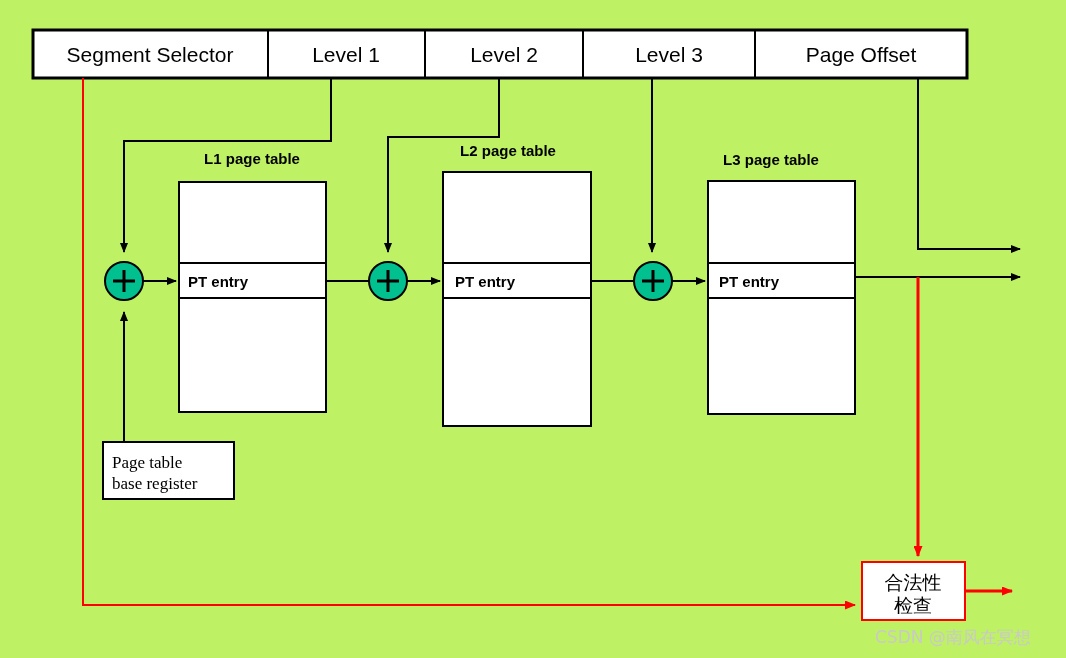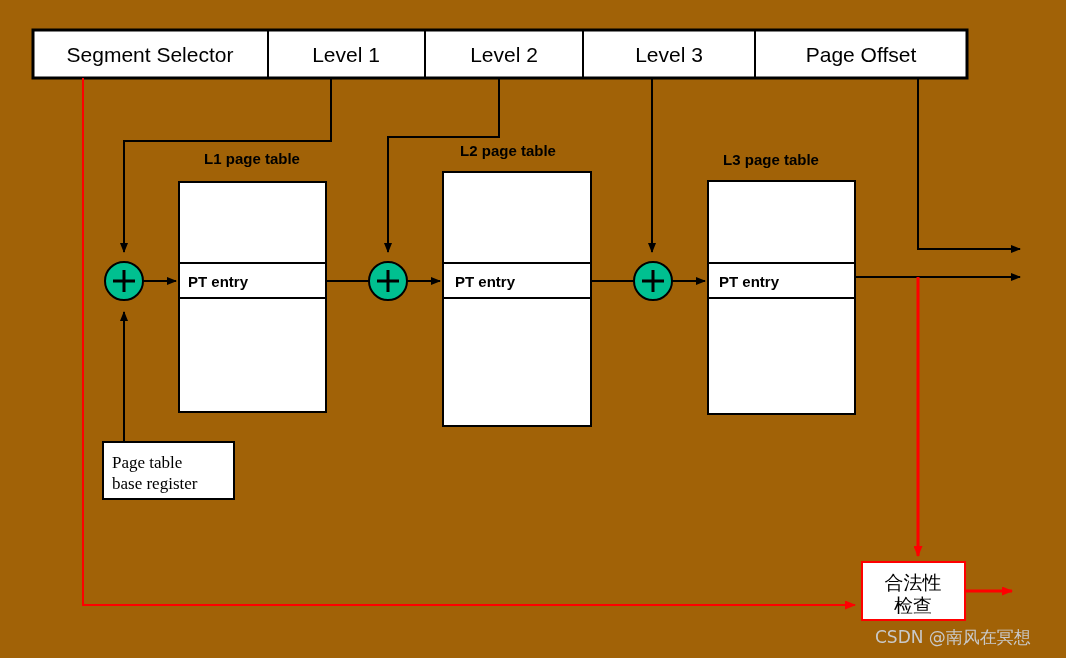--- a/index.html
+++ b/index.html
@@ -8,21 +8,21 @@
     padding: 0;
     background: #ffffff;
   }
   body {
     font-family: "Liberation Sans", sans-serif;
   }
   #canvas {
     position: relative;
     width: 1066px;
     height: 658px;
-    background: #a16207;
+    background: #bef264;
     overflow: hidden;
   }
   #diagram-svg {
     position: absolute;
     left: 0;
     top: 0;
     width: 1066px;
     height: 658px;
   }
   .va-label {

